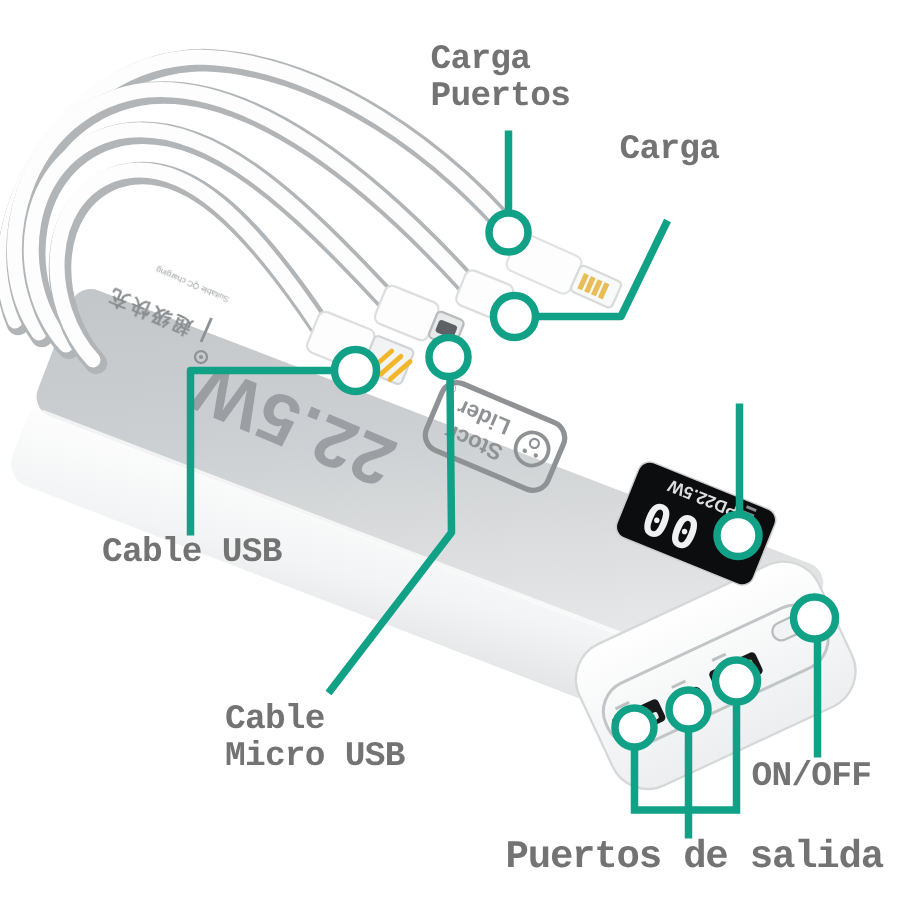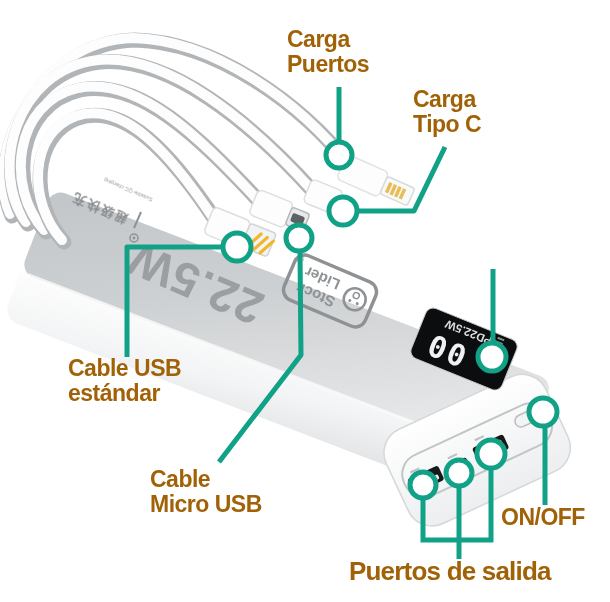--- a/index.html
+++ b/index.html
@@ -1,20 +1,20 @@
 <!DOCTYPE html>
 <html><head>
 <meta charset="utf-8">
 <style>
   html,body{margin:0;padding:0;background:#ffffff;}
   #stage{position:relative;width:610px;height:602px;background:#ffffff;overflow:hidden;
          font-family:"Liberation Sans",sans-serif;}
   #artwork{position:absolute;left:0;top:0;}
   .lbl{position:absolute;font-weight:bold;font-size:23px;line-height:25px;
-       letter-spacing:-0.5px;color:#a16207;white-space:nowrap;}
+       letter-spacing:-0.5px;color:#737373;white-space:nowrap;font-family:Liberation Mono, monospace;}
   .lbl.center{text-align:left;}
   #label-puertos{font-size:26px;letter-spacing:-0.8px;}
   svg text{font-family:"Liberation Sans",sans-serif;}
   svg text.mono{font-family:"DejaVu Sans Mono",monospace;}
 </style>
 </head>
 <body>
 
 <div id="stage">
 
@@ -176,31 +176,29 @@
   </g>
 </svg>
 
 <div class="lbl" id="label-carga-lighting" style="left:287px;top:27px">
   <div>Carga</div>
   <div>Puertos</div>
 </div>
 
 <div class="lbl" id="label-carga-tipo-c" style="left:413px;top:87px">
   <div>Carga</div>
-  <div>Tipo C</div>
 </div>
 
 
 <div class="lbl" id="label-cable-usb" style="left:68px;top:356px">
   <div>Cable USB</div>
-  <div>estándar</div>
 </div>
 
 <div class="lbl center" id="label-cable-micro" style="left:150px;top:467px;width:136px">
   <div>Cable</div>
   <div>Micro USB</div>
 </div>
 
 <div class="lbl" id="label-onoff" style="left:501px;top:505px">ON/OFF</div>
 
-<div class="lbl" id="label-puertos" style="left:349px;top:559px">Puertos de salida</div>
+<div class="lbl" id="label-puertos" style="left:337px;top:559px">Puertos de salida</div>
 
 </div>
 
 </body></html>

